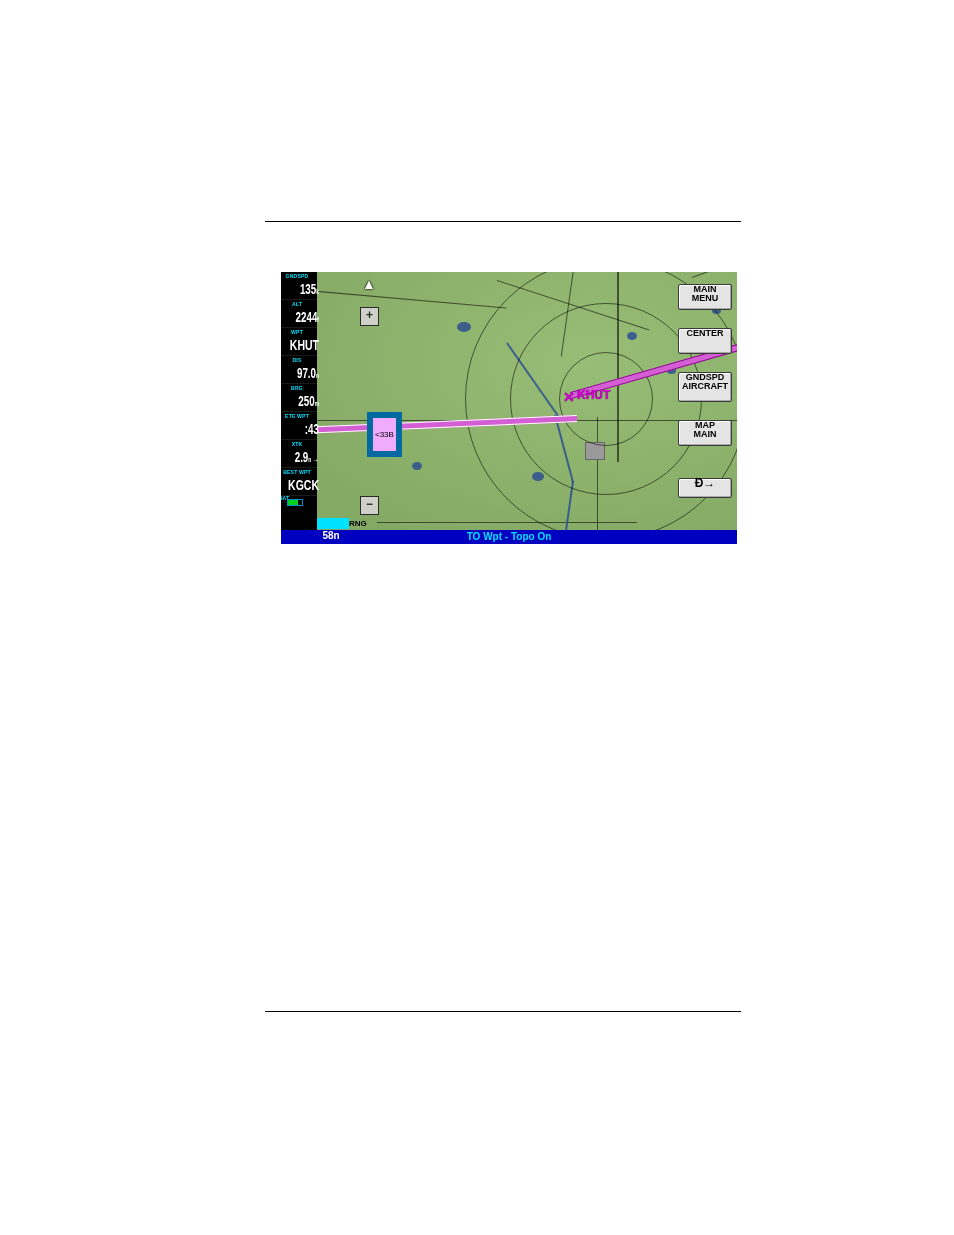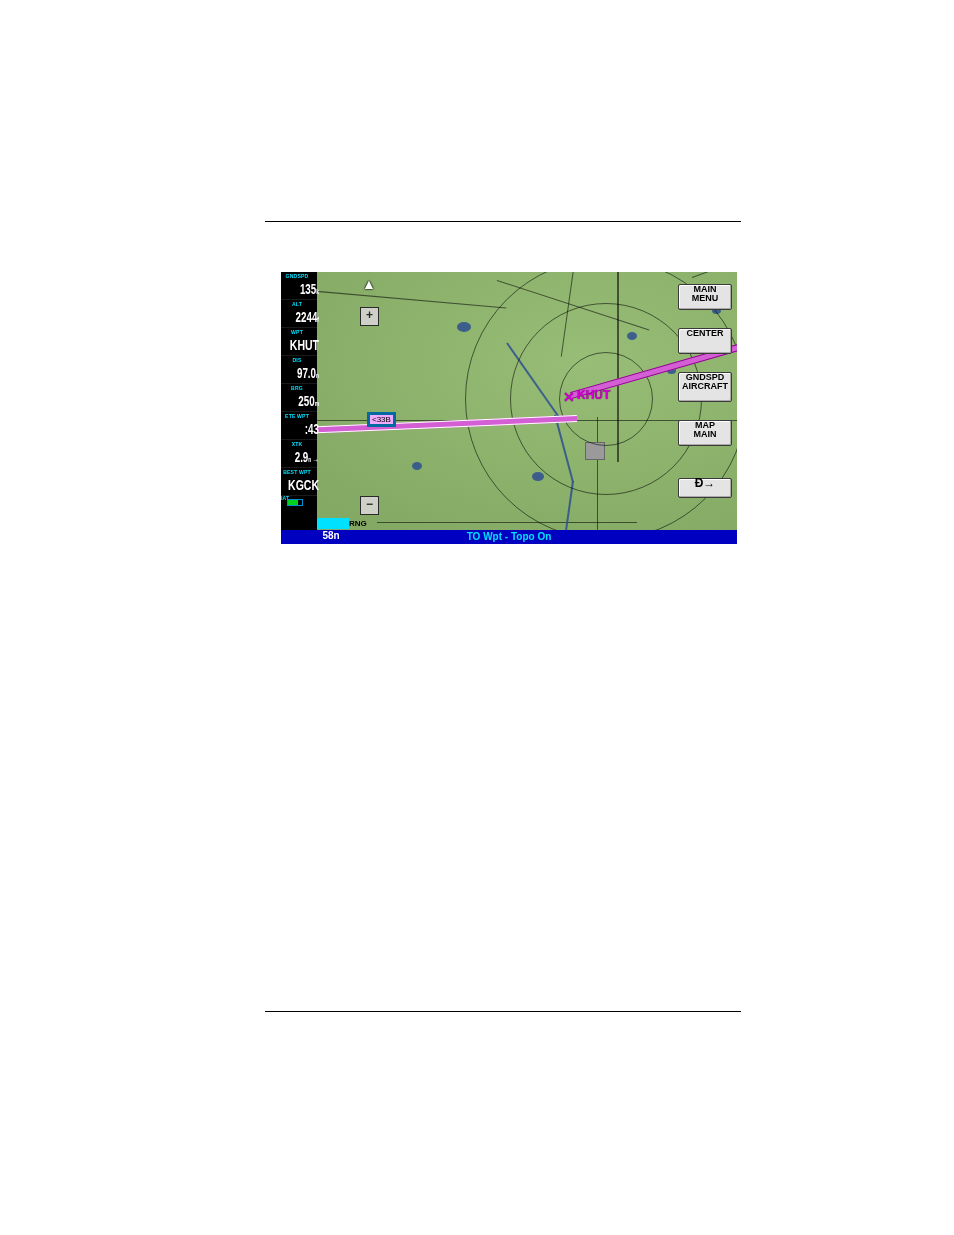--- a/index.html
+++ b/index.html
@@ -75,21 +75,21 @@
   }
   .wpt-x {
     position:absolute; left:246px; top:117px; color:#d600d6; font-weight:900; font-size:14px;
     text-shadow: 0 0 1px #500050;
   }
   .wpt-label {
     position:absolute; left:260px; top:116px; color:#d600d6; font-weight:900; font-size:12px;
     text-shadow: 0 0 1px #3a003a;
   }
   .road-name {
-    position:absolute; left:50px; top:140px; font-size:8px; background:#f0abfc; color:#000; padding:0 2px; border:3px solid #0369a1;
+    position:absolute; left:50px; top:140px; font-size:8px; background:#f0abfc; color:#000; padding:12px 2px; border:6px solid #0369a1;
   }
   .north-arrow {
     position:absolute; left:45px; top:4px; color:#fff; font-weight:900; font-size:14px;
     text-shadow: 0 0 2px #000, 0 0 2px #000;
   }
   .town {
     position:absolute; width:18px; height:16px; background:#9a9a9a; border:1px solid #666;
   }
 
   

